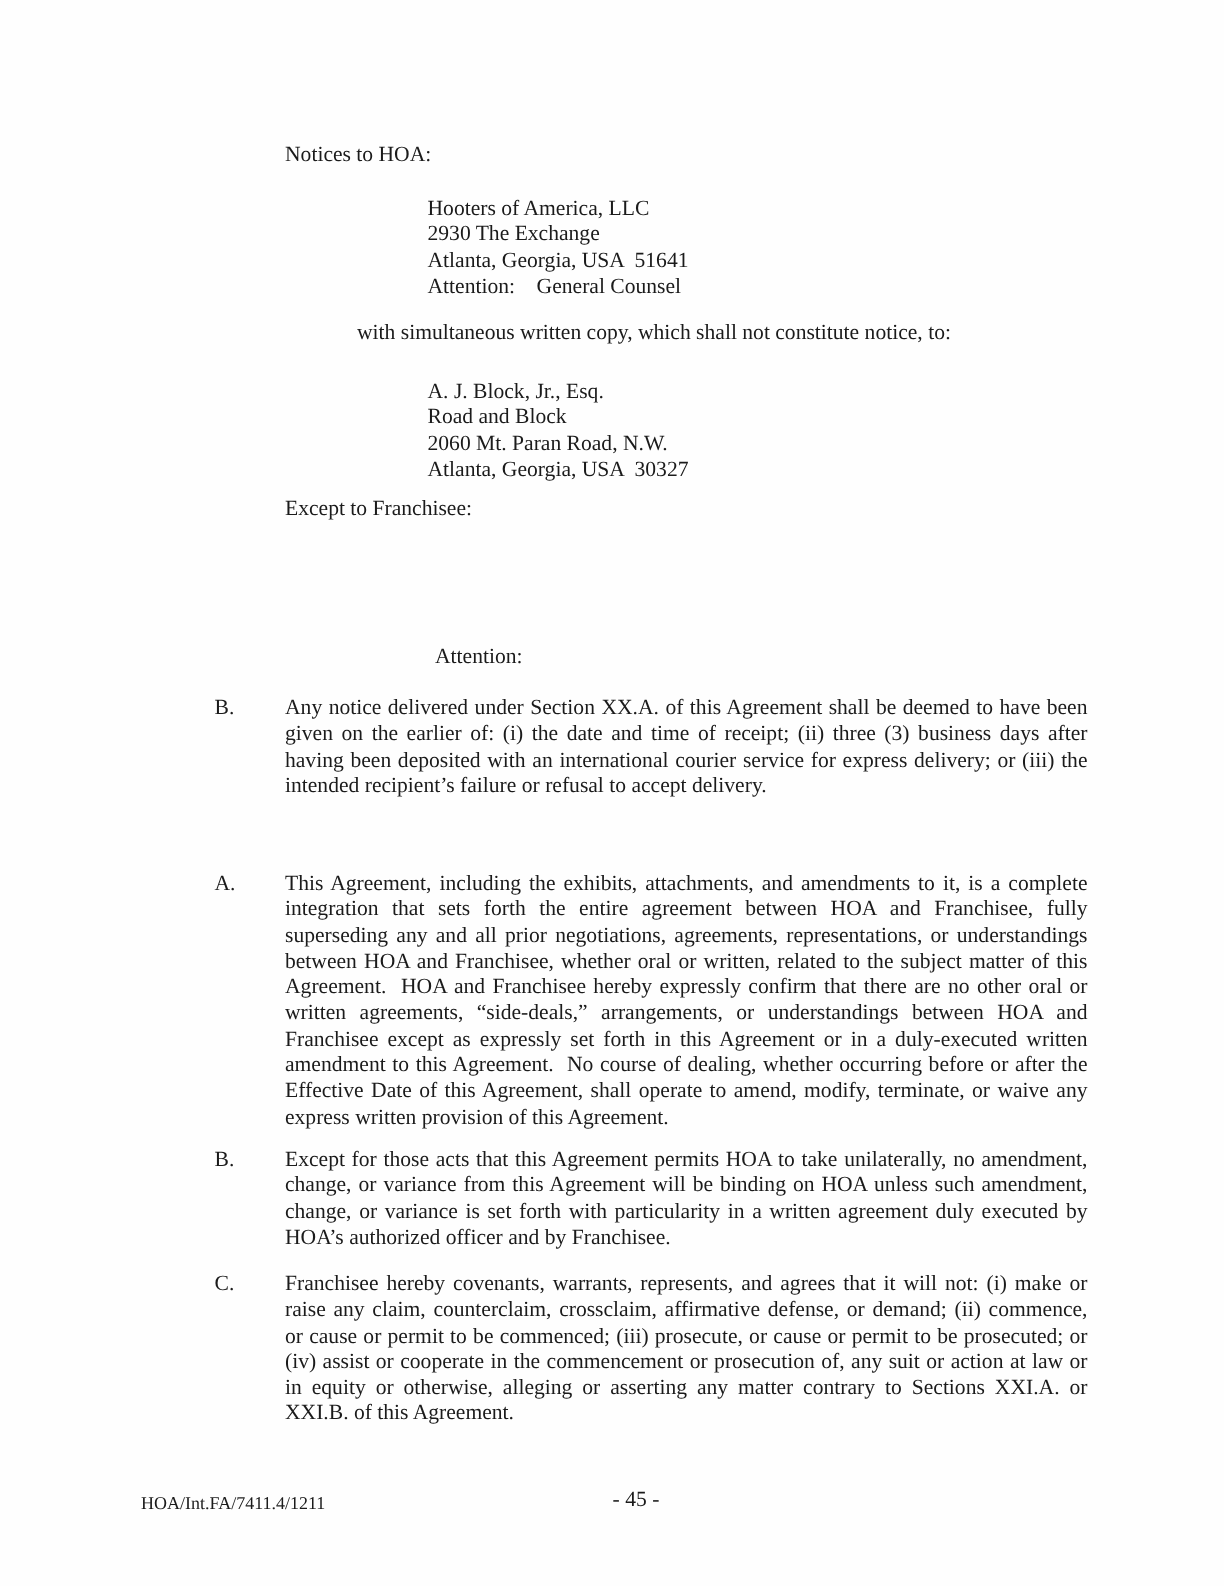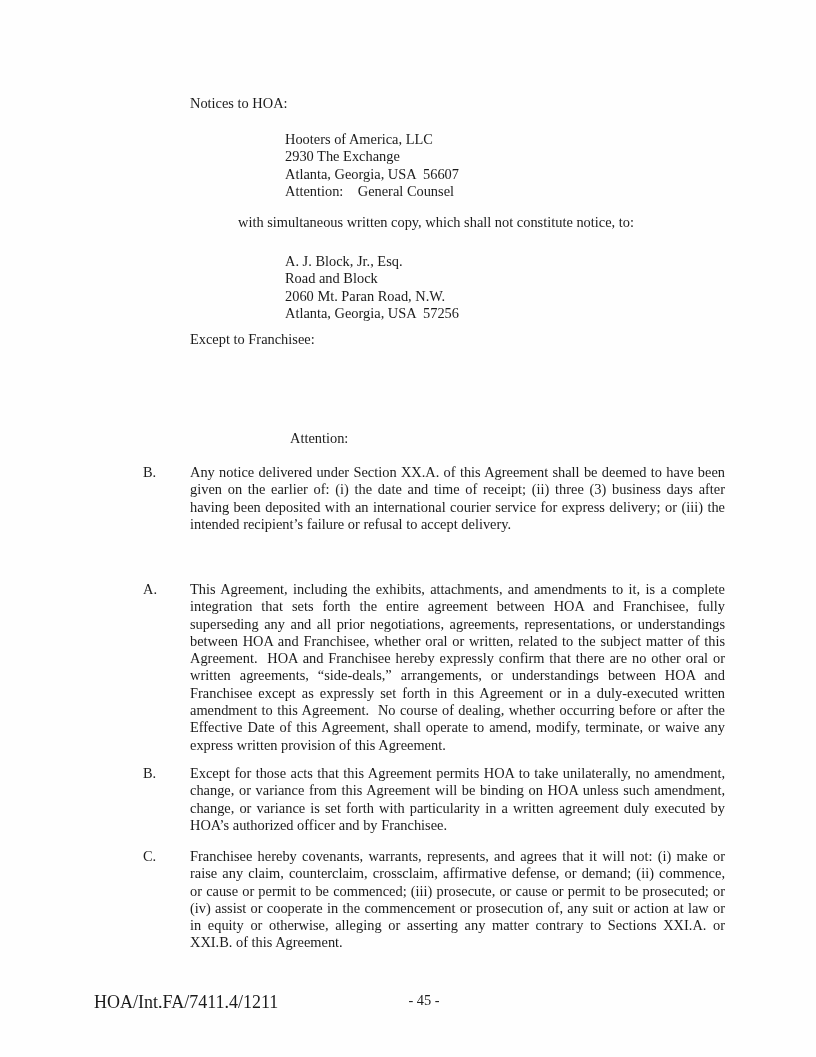--- a/index.html
+++ b/index.html
@@ -35,51 +35,51 @@
     white-space: pre-wrap;
   }
   .heading { display: flex; }
   .sec-num { width: 53px; flex-shrink: 0; }
   .sec-title {
     text-decoration: underline;
     text-underline-offset: 3px;
     letter-spacing: 0.4px;
   }
   .footer-ref {
-    font-size: 18px;
+    font-size: 12px;
     font-family: Liberation Serif, serif;
   }
   .footer-page {
     width: 816px;
     text-align: center;
     left: 0;
     padding-left: 16px;
   }
 </style>
 </head>
 <body>
 
 <div class="page">
 
   <div class="abs" style="left:190px; top:95px">Notices to HOA:</div>
 
   <div class="abs" style="left:285px; top:131px">
     <div class="addr-line">Hooters of America, LLC</div>
     <div class="addr-line">2930 The Exchange</div>
-    <div class="addr-line">Atlanta, Georgia, USA  56607</div>
+    <div class="addr-line">Atlanta, Georgia, USA  51641</div>
     <div class="addr-line">Attention:    General Counsel</div>
   </div>
 
   <div class="abs" style="left:238px; top:214px">with simultaneous written copy, which shall not constitute notice, to:</div>
 
   <div class="abs" style="left:285px; top:253px">
     <div class="addr-line">A. J. Block, Jr., Esq.</div>
     <div class="addr-line">Road and Block</div>
     <div class="addr-line">2060 Mt. Paran Road, N.W.</div>
-    <div class="addr-line">Atlanta, Georgia, USA  57256</div>
+    <div class="addr-line">Atlanta, Georgia, USA  30327</div>
   </div>
 
   <div class="abs" style="left:190px; top:331px">Except to Franchisee:</div>
 
   <div class="abs" style="left:290px; top:430px">Attention:</div>
 
   <div class="abs para" style="left:143px; top:464px">
     <div class="para-label">B.</div>
     <div class="para-text">Any notice delivered under Section XX.A. of this Agreement shall be deemed to have been given on the earlier of: (i) the date and time of receipt; (ii) three (3) business days after having been deposited with an international courier service for express delivery; or (iii) the intended recipient’s failure or refusal to accept delivery.</div>
   </div>

